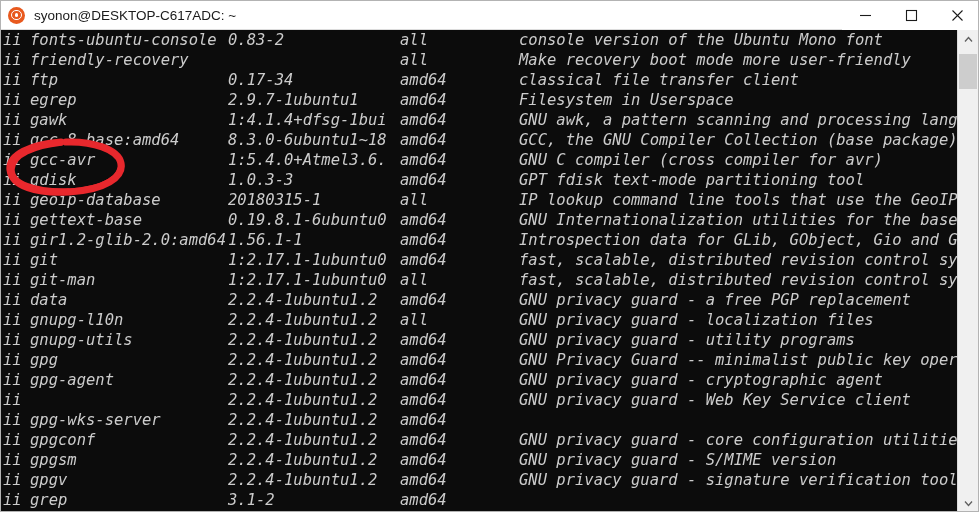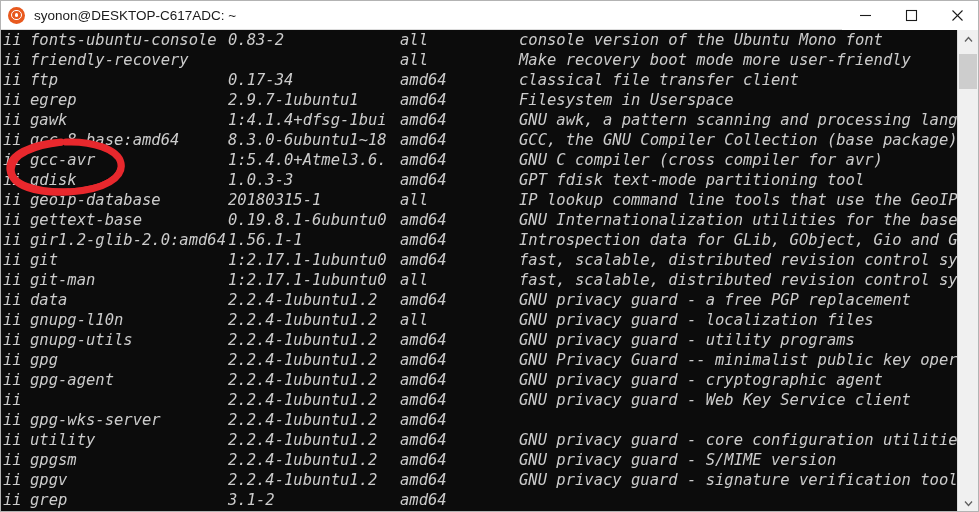--- a/index.html
+++ b/index.html
@@ -203,21 +203,21 @@
         <div class="line"><span class="col-status">ii</span><span class="col-name">gir1.2-glib-2.0:amd64</span><span class="col-ver">1.56.1-1</span><span class="col-arch">amd64</span><span class="col-desc">Introspection data for GLib, GObject, Gio and GModule</span></div>
         <div class="line"><span class="col-status">ii</span><span class="col-name">git</span><span class="col-ver">1:2.17.1-1ubuntu0</span><span class="col-arch">amd64</span><span class="col-desc">fast, scalable, distributed revision control system</span></div>
         <div class="line"><span class="col-status">ii</span><span class="col-name">git-man</span><span class="col-ver">1:2.17.1-1ubuntu0</span><span class="col-arch">all</span><span class="col-desc">fast, scalable, distributed revision control system (</span></div>
         <div class="line"><span class="col-status">ii</span><span class="col-name">data</span><span class="col-ver">2.2.4-1ubuntu1.2</span><span class="col-arch">amd64</span><span class="col-desc">GNU privacy guard - a free PGP replacement</span></div>
         <div class="line"><span class="col-status">ii</span><span class="col-name">gnupg-l10n</span><span class="col-ver">2.2.4-1ubuntu1.2</span><span class="col-arch">all</span><span class="col-desc">GNU privacy guard - localization files</span></div>
         <div class="line"><span class="col-status">ii</span><span class="col-name">gnupg-utils</span><span class="col-ver">2.2.4-1ubuntu1.2</span><span class="col-arch">amd64</span><span class="col-desc">GNU privacy guard - utility programs</span></div>
         <div class="line"><span class="col-status">ii</span><span class="col-name">gpg</span><span class="col-ver">2.2.4-1ubuntu1.2</span><span class="col-arch">amd64</span><span class="col-desc">GNU Privacy Guard -- minimalist public key operations</span></div>
         <div class="line"><span class="col-status">ii</span><span class="col-name">gpg-agent</span><span class="col-ver">2.2.4-1ubuntu1.2</span><span class="col-arch">amd64</span><span class="col-desc">GNU privacy guard - cryptographic agent</span></div>
         <div class="line"><span class="col-status">ii</span><span class="col-ver">2.2.4-1ubuntu1.2</span><span class="col-arch">amd64</span><span class="col-desc">GNU privacy guard - Web Key Service client</span></div>
         <div class="line"><span class="col-status">ii</span><span class="col-name">gpg-wks-server</span><span class="col-ver">2.2.4-1ubuntu1.2</span><span class="col-arch">amd64</span></div>
-        <div class="line"><span class="col-status">ii</span><span class="col-name">utility</span><span class="col-ver">2.2.4-1ubuntu1.2</span><span class="col-arch">amd64</span><span class="col-desc">GNU privacy guard - core configuration utilities</span></div>
+        <div class="line"><span class="col-status">ii</span><span class="col-name">gpgconf</span><span class="col-ver">2.2.4-1ubuntu1.2</span><span class="col-arch">amd64</span><span class="col-desc">GNU privacy guard - core configuration utilities</span></div>
         <div class="line"><span class="col-status">ii</span><span class="col-name">gpgsm</span><span class="col-ver">2.2.4-1ubuntu1.2</span><span class="col-arch">amd64</span><span class="col-desc">GNU privacy guard - S/MIME version</span></div>
         <div class="line"><span class="col-status">ii</span><span class="col-name">gpgv</span><span class="col-ver">2.2.4-1ubuntu1.2</span><span class="col-arch">amd64</span><span class="col-desc">GNU privacy guard - signature verification tool</span></div>
         <div class="line"><span class="col-status">ii</span><span class="col-name">grep</span><span class="col-ver">3.1-2</span><span class="col-arch">amd64</span></div>
         <div class="line"><span class="col-status">ii</span><span class="col-name">groff-base</span><span class="col-ver">1.22.3-10</span><span class="col-arch">amd64</span><span class="col-desc">GNU troff text-formatting system (base system compone</span></div>
       </div>
 
     <svg id="annotation" viewBox="0 0 120 58">
       <path d="M60,4 C86,3 112,11 115,25 C118,39 99,52 63,54 C30,56 6,48 4,32 C2,17 25,6 55,4" fill="none" stroke="#e8282d" stroke-width="7" stroke-linecap="round" stroke-linejoin="round"></path>
       <path d="M55,5 C28,8 7,17 6,31 C5,45 28,54 62,53" fill="none" stroke="#e8282d" stroke-width="5.5" stroke-linecap="round"></path>
       <path d="M62,53 C100,51 117,38 114,24 C112,12 90,4 64,3.5" fill="none" stroke="#e8282d" stroke-width="5" stroke-linecap="round"></path>

